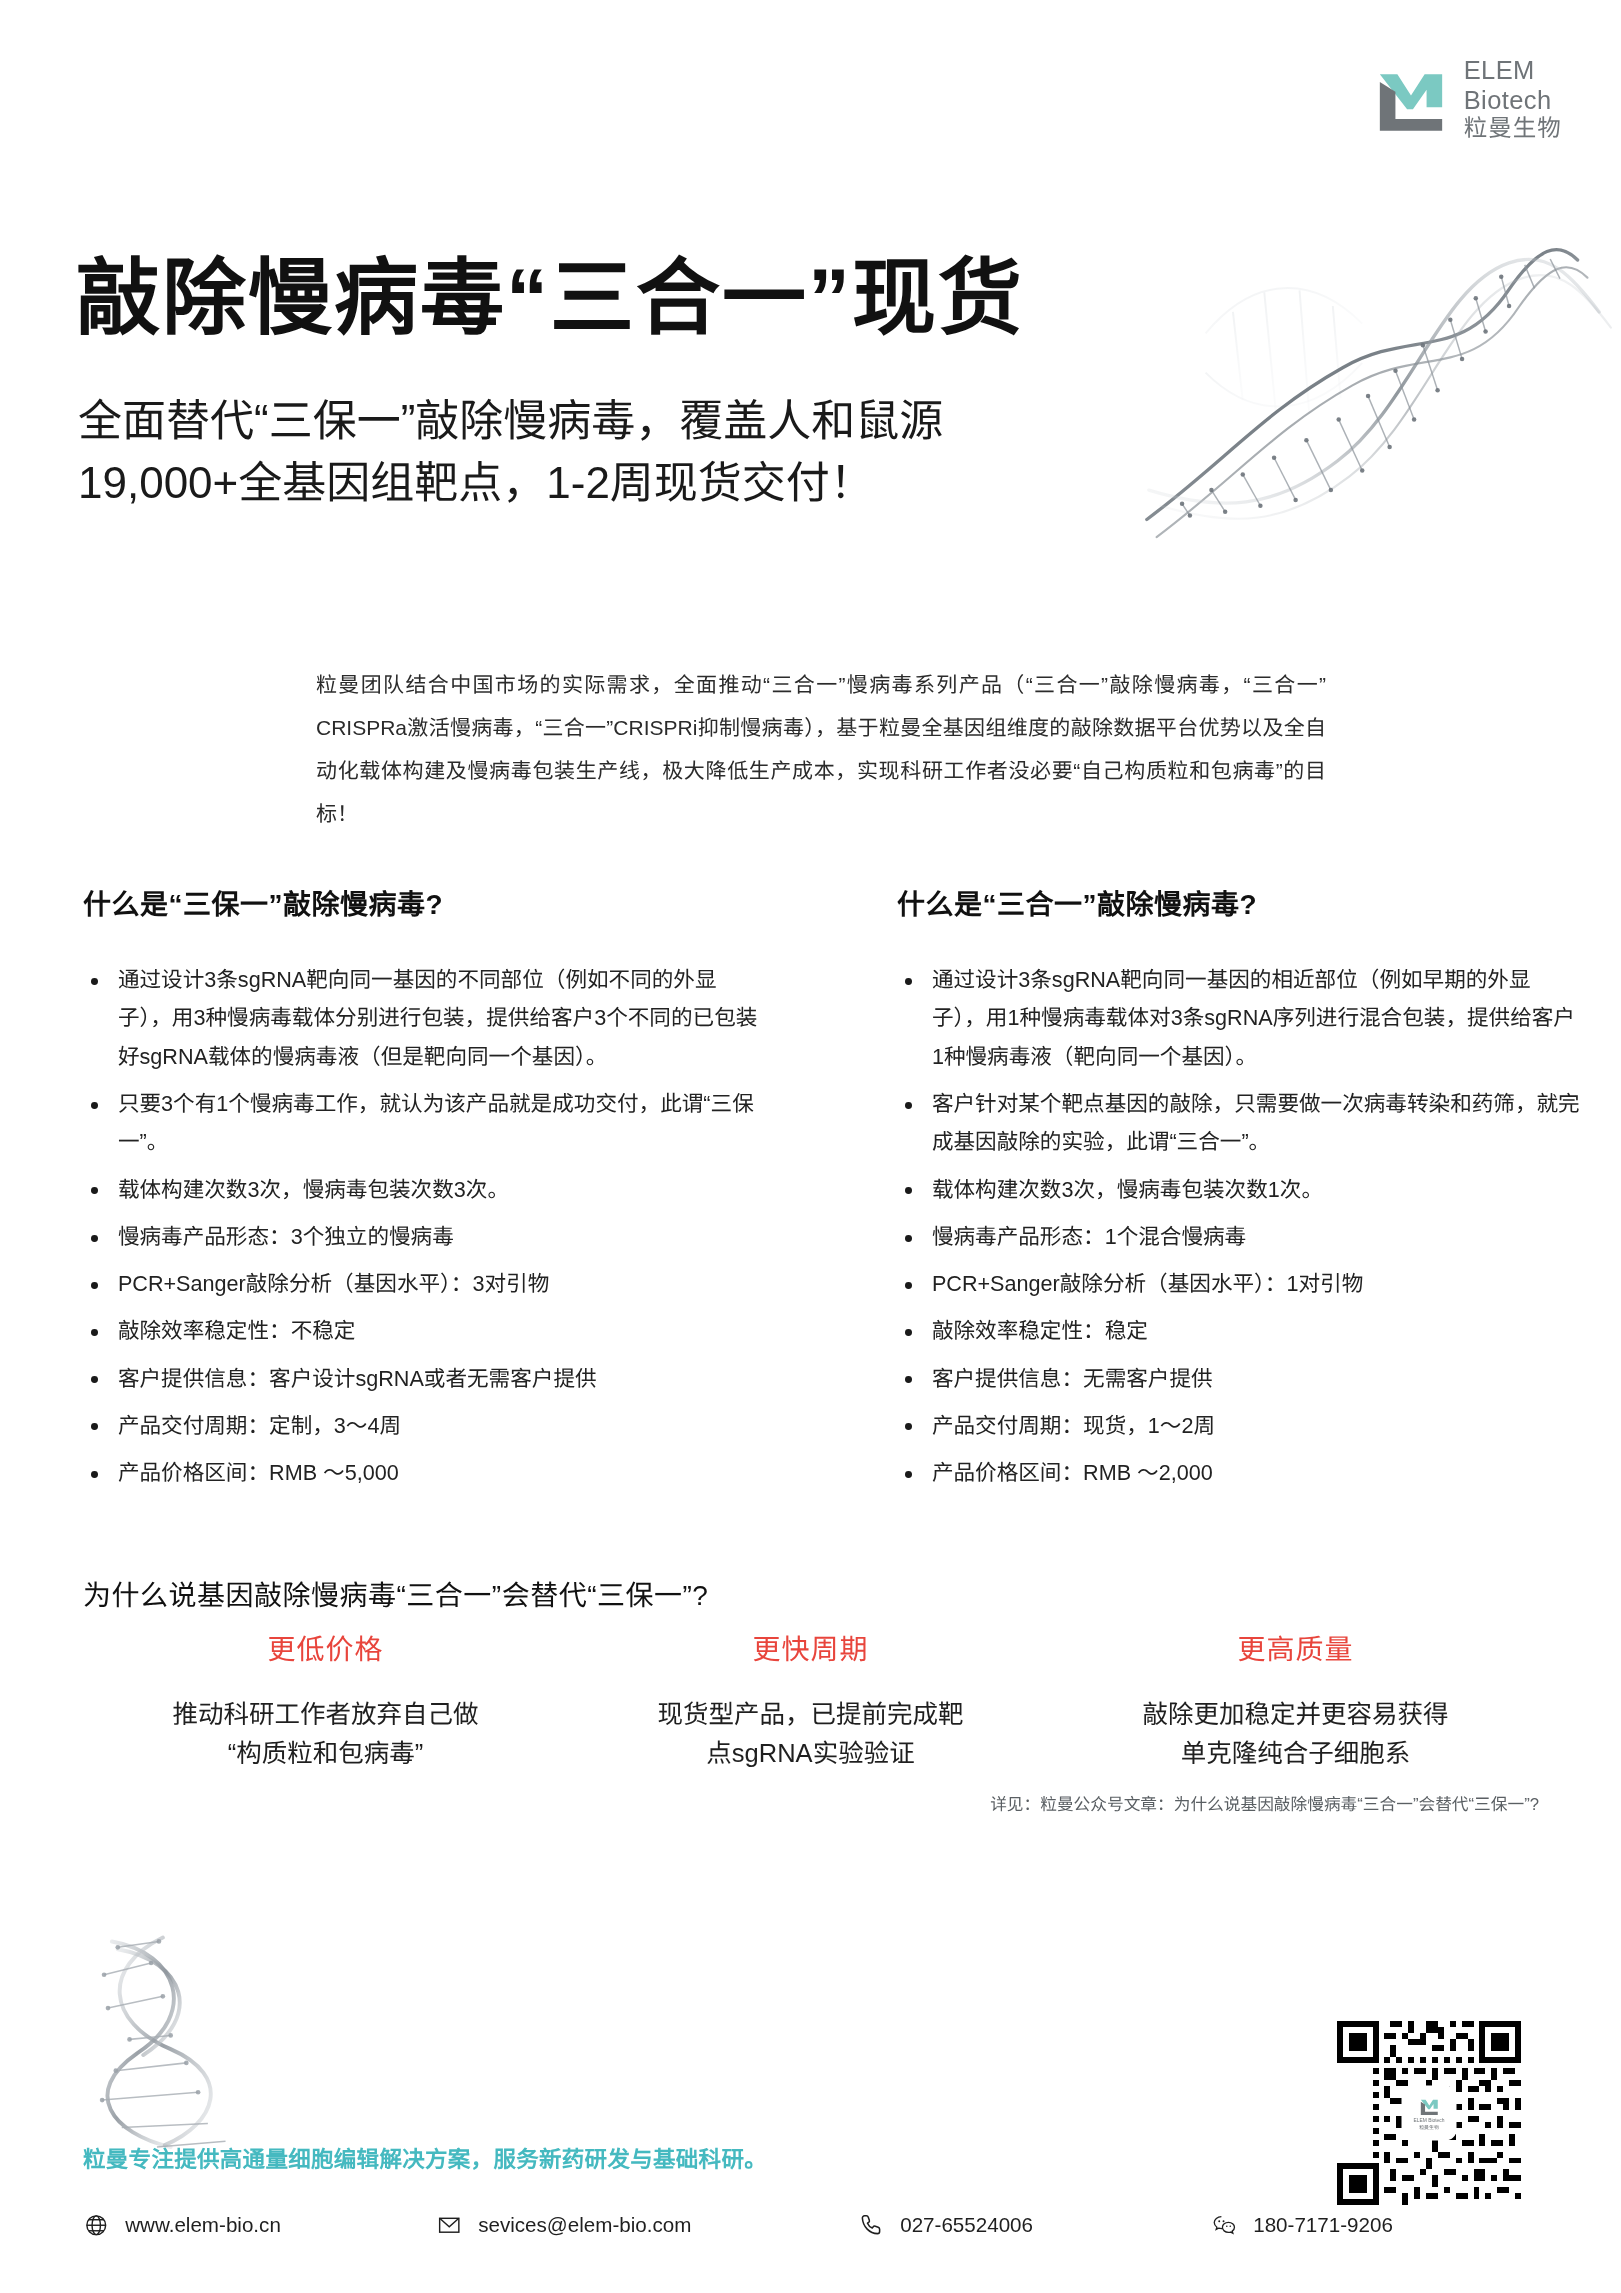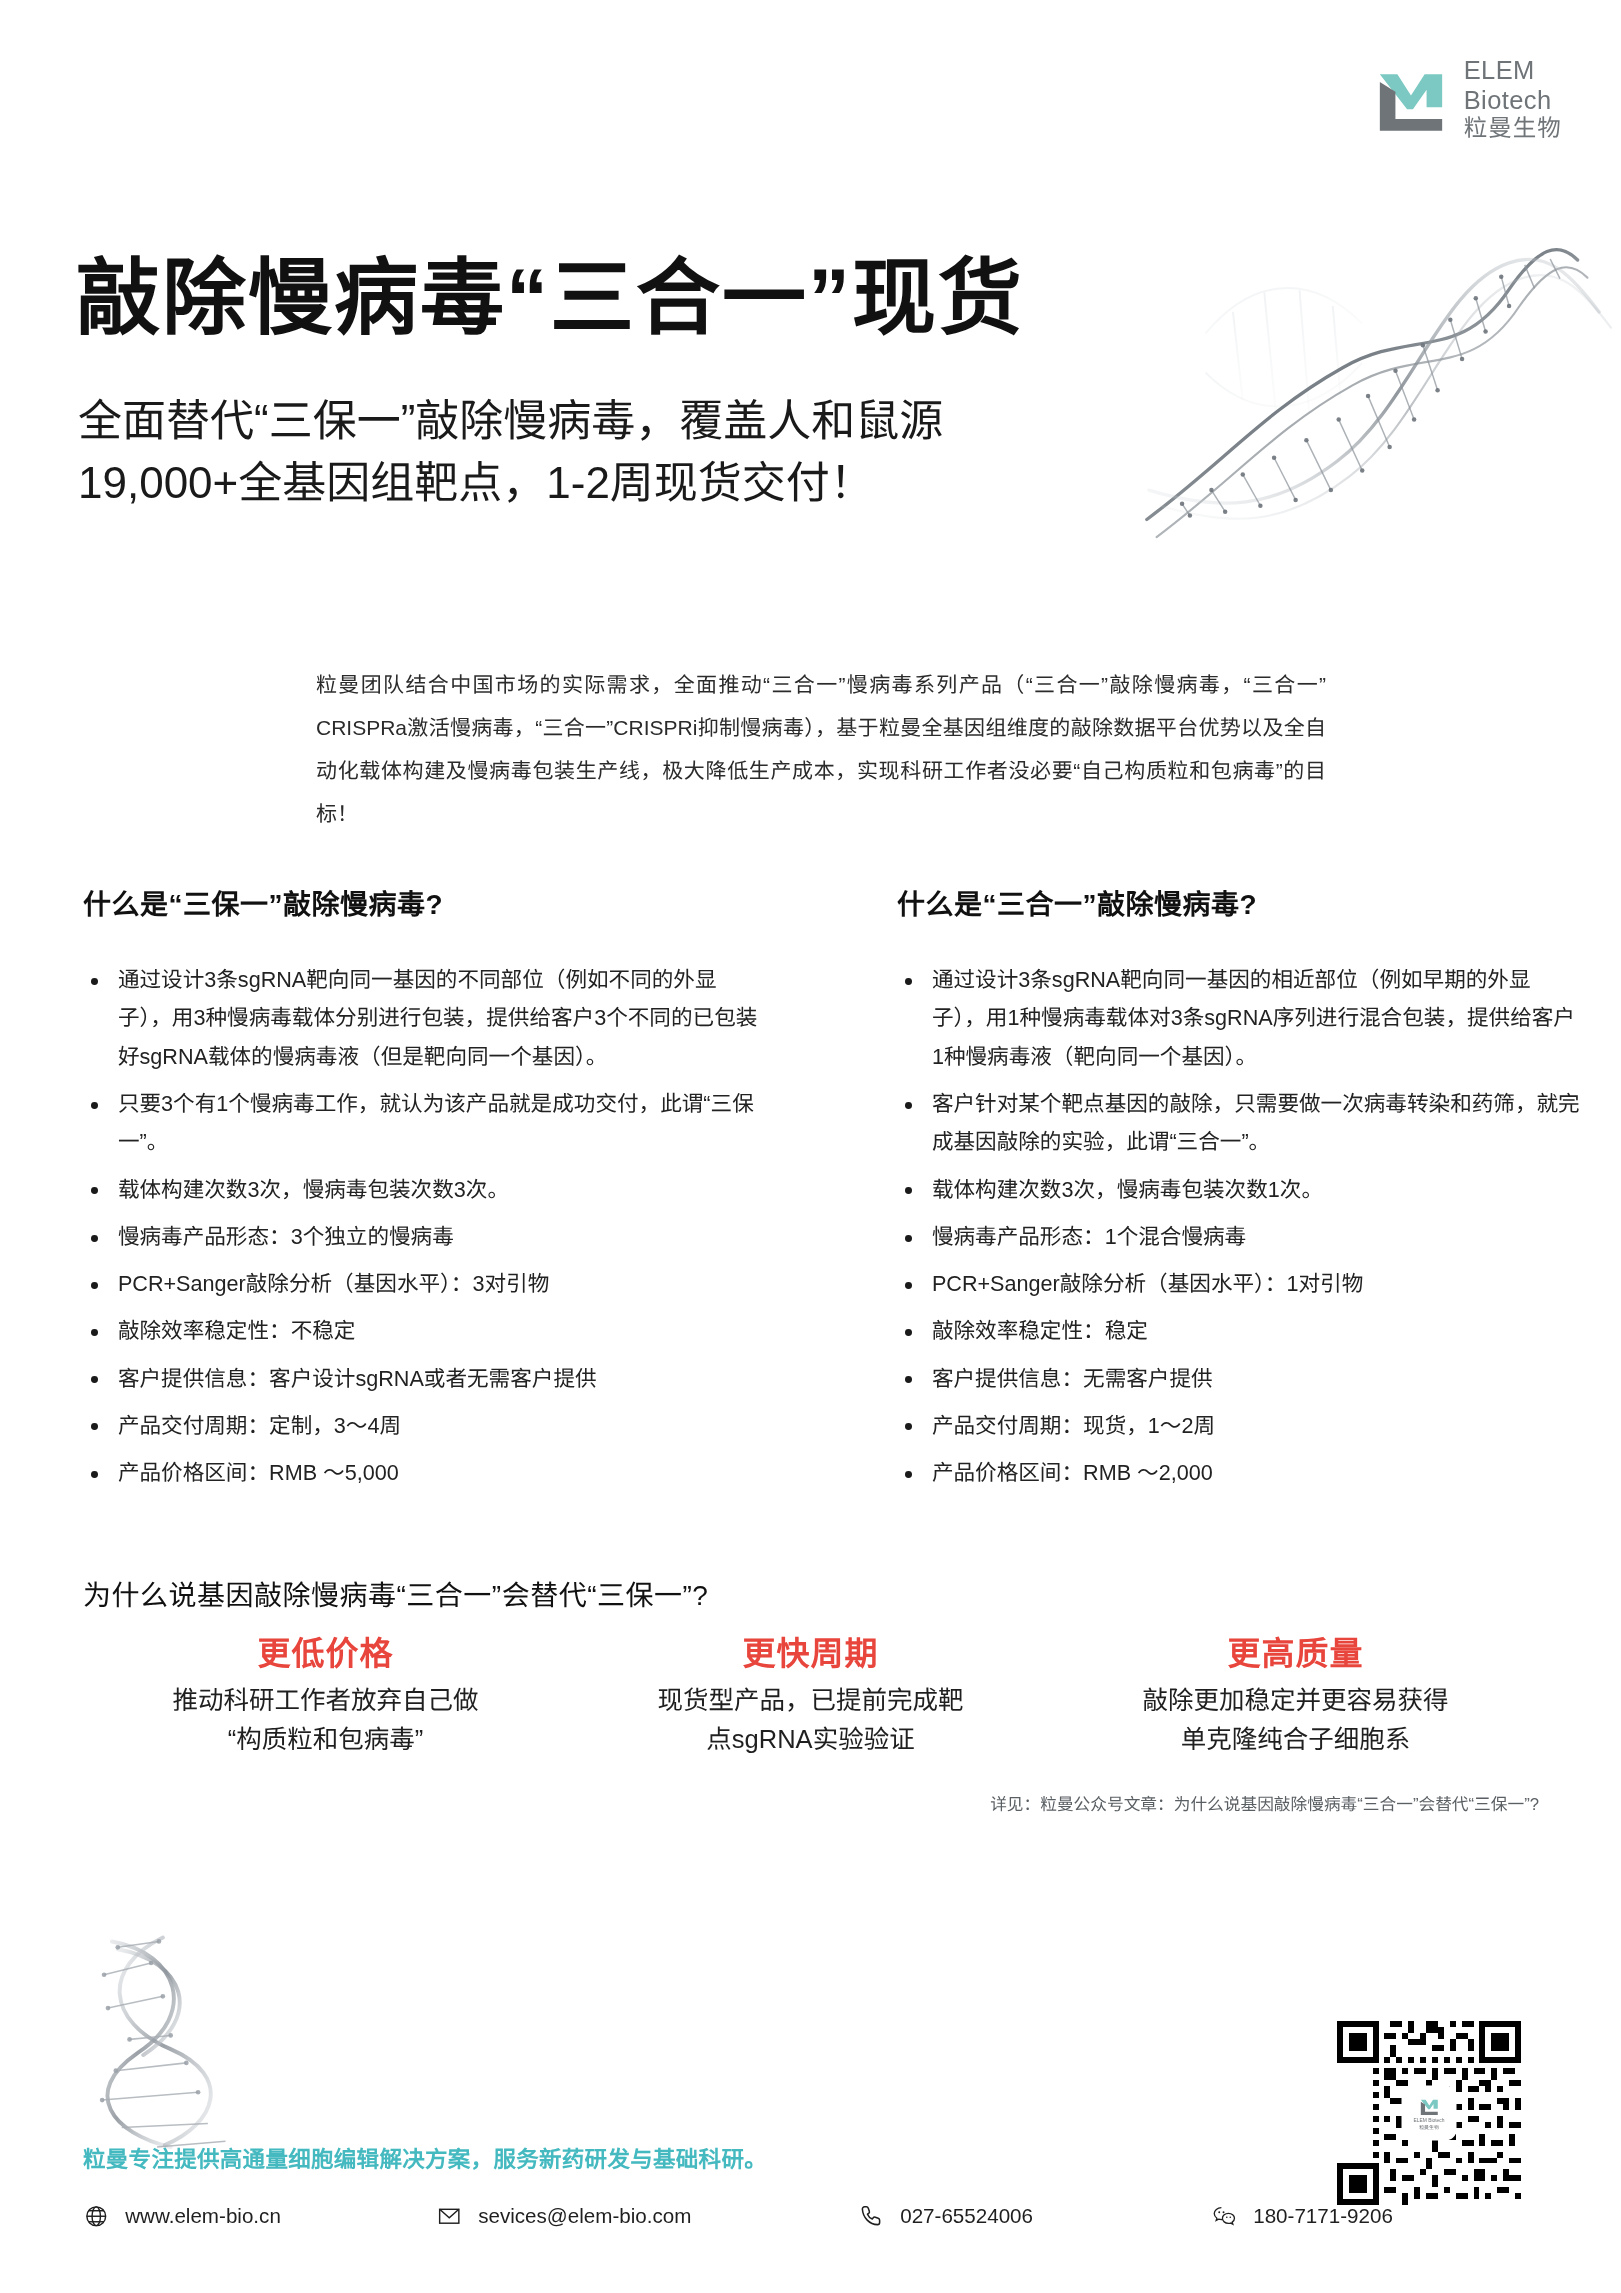--- a/index.html
+++ b/index.html
@@ -162,24 +162,24 @@
     left: 83px;
     width: 1455px;
     display: flex;
     z-index: 3;
   }
   .why-item {
     flex: 1 1 0;
     text-align: center;
   }
   .why-item .wi-title {
-    font-size: 33px;
-    font-weight: 700;
+    font-size: 28px;
+    font-weight: 400;
     color: #e8453c;
-    margin-bottom: 6px;
+    margin-bottom: 28px;
     letter-spacing: 1px;
   }
   .why-item .wi-line {
     font-size: 25.5px;
     line-height: 1.52;
     color: #1f1f1f;
   }
   .note {
     position: absolute;
     top: 1791px;
@@ -238,20 +238,21 @@
     display: flex;
     align-items: center;
     z-index: 4;
   }
   .contact-item {
     display: flex;
     align-items: center;
     gap: 15.7px;
     font-size: 20.6px;
     color: #1f1f1f;
+    margin-top: 9px;
   }
   .contact-item + .contact-item { margin-left: 69px; }
   .ci-icon {
     width: 26.5px;
     height: 26.5px;
     display: flex;
     align-items: center;
     justify-content: center;
     flex: none;
   }

